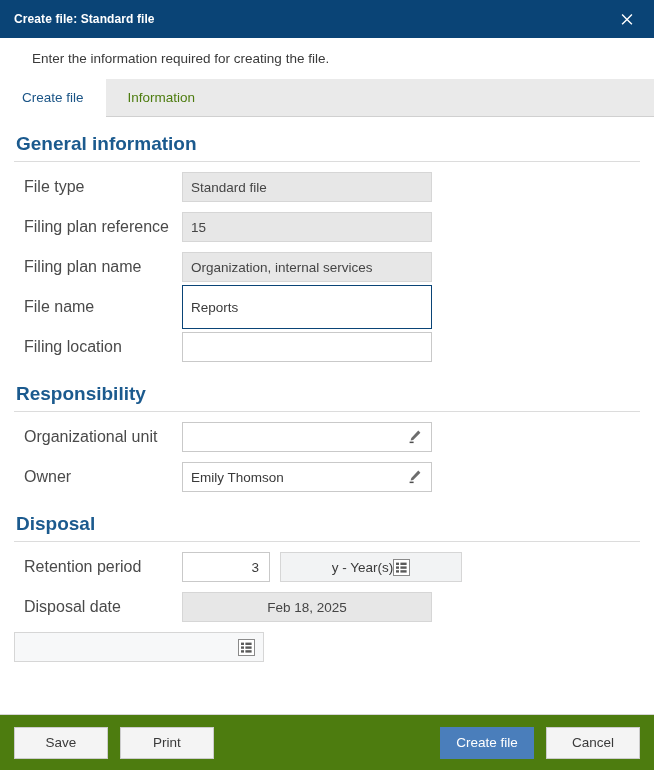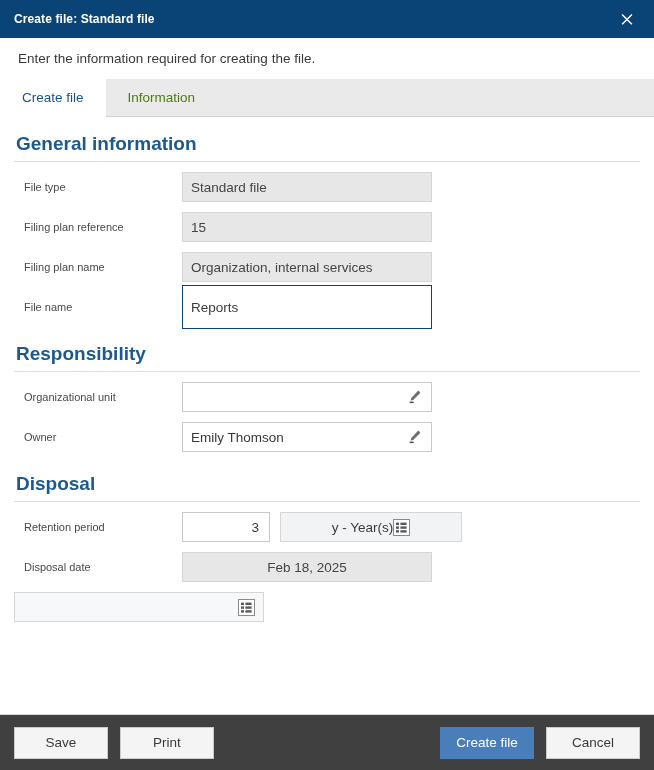--- a/index.html
+++ b/index.html
@@ -55,21 +55,21 @@
     line-height: 1;
     user-select: none;
   }
 
   
   .description {
     height: 41px;
     min-height: 41px;
     display: flex;
     align-items: center;
-    padding: 0 18px;
+    padding: 0 32px;
     font-size: 13.5px;
     color: #3a3a3a;
     background: #ffffff;
     box-sizing: border-box;
   }
 
   
   .tabbar {
     height: 38px;
     min-height: 38px;
@@ -121,21 +121,21 @@
 
   .field-row {
     display: flex;
     align-items: center;
     height: 40px;
   }
   .field-label {
     width: 168px;
     min-width: 168px;
     padding-left: 10px;
-    font-size: 11px;
+    font-size: 16px;
     color: #4a4a4a;
     box-sizing: border-box;
     white-space: nowrap;
   }
   .field-control {
     display: flex;
     align-items: center;
   }
 
   
@@ -199,21 +199,21 @@
     height: 17px;
     flex: 0 0 17px;
     display: block;
     cursor: pointer;
   }
 
   
   .footer {
     height: 56px;
     min-height: 56px;
-    background: #404040;
+    background: #4d7c0f;
     border-top: 1px solid #d6d6d6;
     display: flex;
     align-items: center;
     padding: 0 14px;
     box-sizing: border-box;
   }
   .footer-left { display: flex; gap: 12px; }
   .footer-right { display: flex; gap: 12px; margin-left: auto; }
   .btn {
     box-sizing: border-box;
@@ -298,20 +298,28 @@
 
     <div class="field-row">
       <div class="field-label">File name</div>
       <div class="field-control">
         <div class="inp w-std focused">
           <span class="val">Reports</span>
         </div>
       </div>
     </div>
 
+    <div class="field-row">
+      <div class="field-label">Filing location</div>
+      <div class="field-control">
+        <div class="inp w-std">
+          <span class="val"></span>
+        </div>
+      </div>
+    </div>
 
     <div class="section-title">Responsibility</div>
     <div class="section-rule"></div>
 
     <div class="field-row">
       <div class="field-label">Organizational unit</div>
       <div class="field-control">
         <div class="inp w-std with-icon">
           <span class="val"></span>
           <svg class="pencil-icon" viewBox="0 0 16 16">

